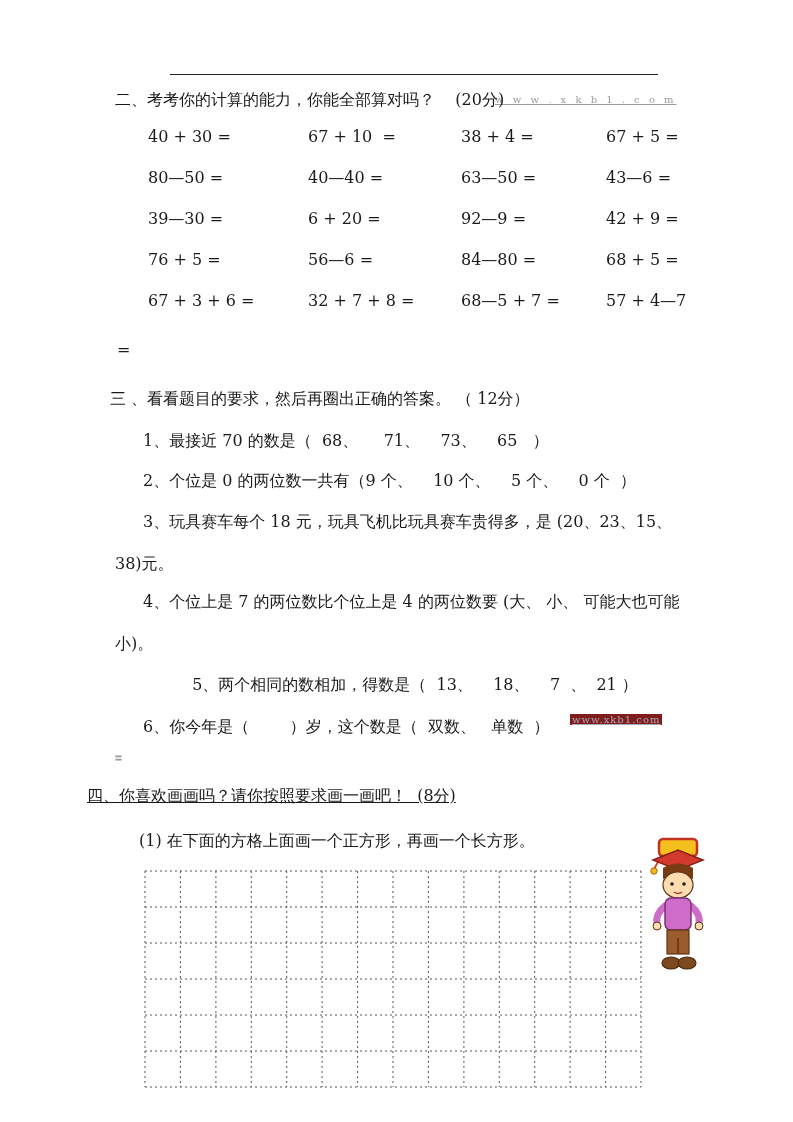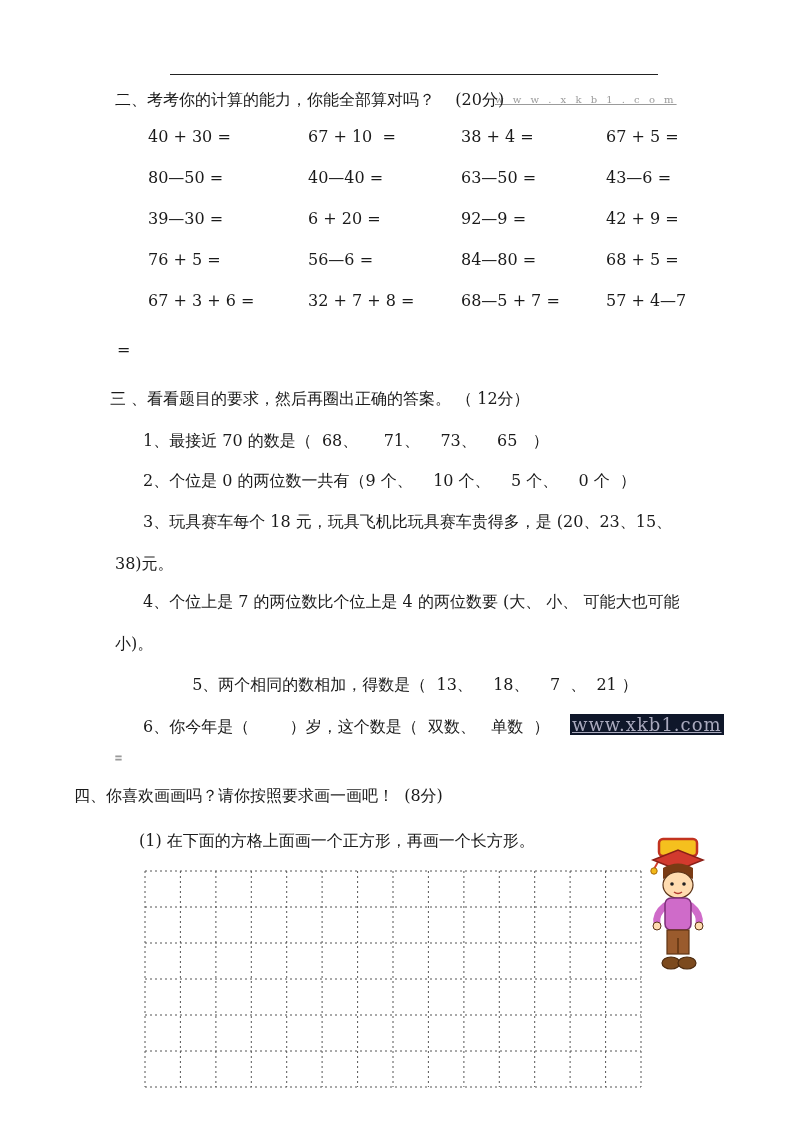--- a/index.html
+++ b/index.html
@@ -22,25 +22,25 @@
   }
   .cont{left:117px;top:340px;}
   .s3-title{left:110px;top:379px;white-space:pre-wrap;margin-top:10px;}
   .s3-item{
     left:115px;width:572px;line-height:42px;text-indent:28px;
     white-space:pre-wrap;
   }
   .s3-i1{top:420px;} .s3-i2{top:460px;} .s3-i3{top:501px;}
   .s3-i4{top:581px;} .s3-i5{top:664px;text-align:center;} .s3-i6{top:706px;}
   .wm-mid{
-    left:570px;top:714px;font-size:18px;letter-spacing:1px;
-    color:#a9a9bd;text-decoration:underline;background:#0f172a;padding:0 2px;
+    left:570px;top:714px;font-size:10px;letter-spacing:1px;
+    color:#a9a9bd;text-decoration:underline;background:#7f1d1d;padding:0 2px;
   }
   .stray{left:114px;top:752px;font-size:9px;color:#9a9a9a;}
-  .s4-title{left:74px;top:786px;white-space:pre-wrap;}
+  .s4-title{left:87px;top:786px;white-space:pre-wrap;text-decoration:underline;}
   .s4-item{left:139px;top:831px;white-space:pre-wrap;}
   .grid-box{left:144px;top:870px;width:498px;height:220px;}
   #grid-svg line{stroke:#555;stroke-width:1;stroke-dasharray:2 3;}
   .mascot{left:642px;top:835px;width:72px;height:146px;}
 </style>
 </head>
 <body>
 
 <div>
 

